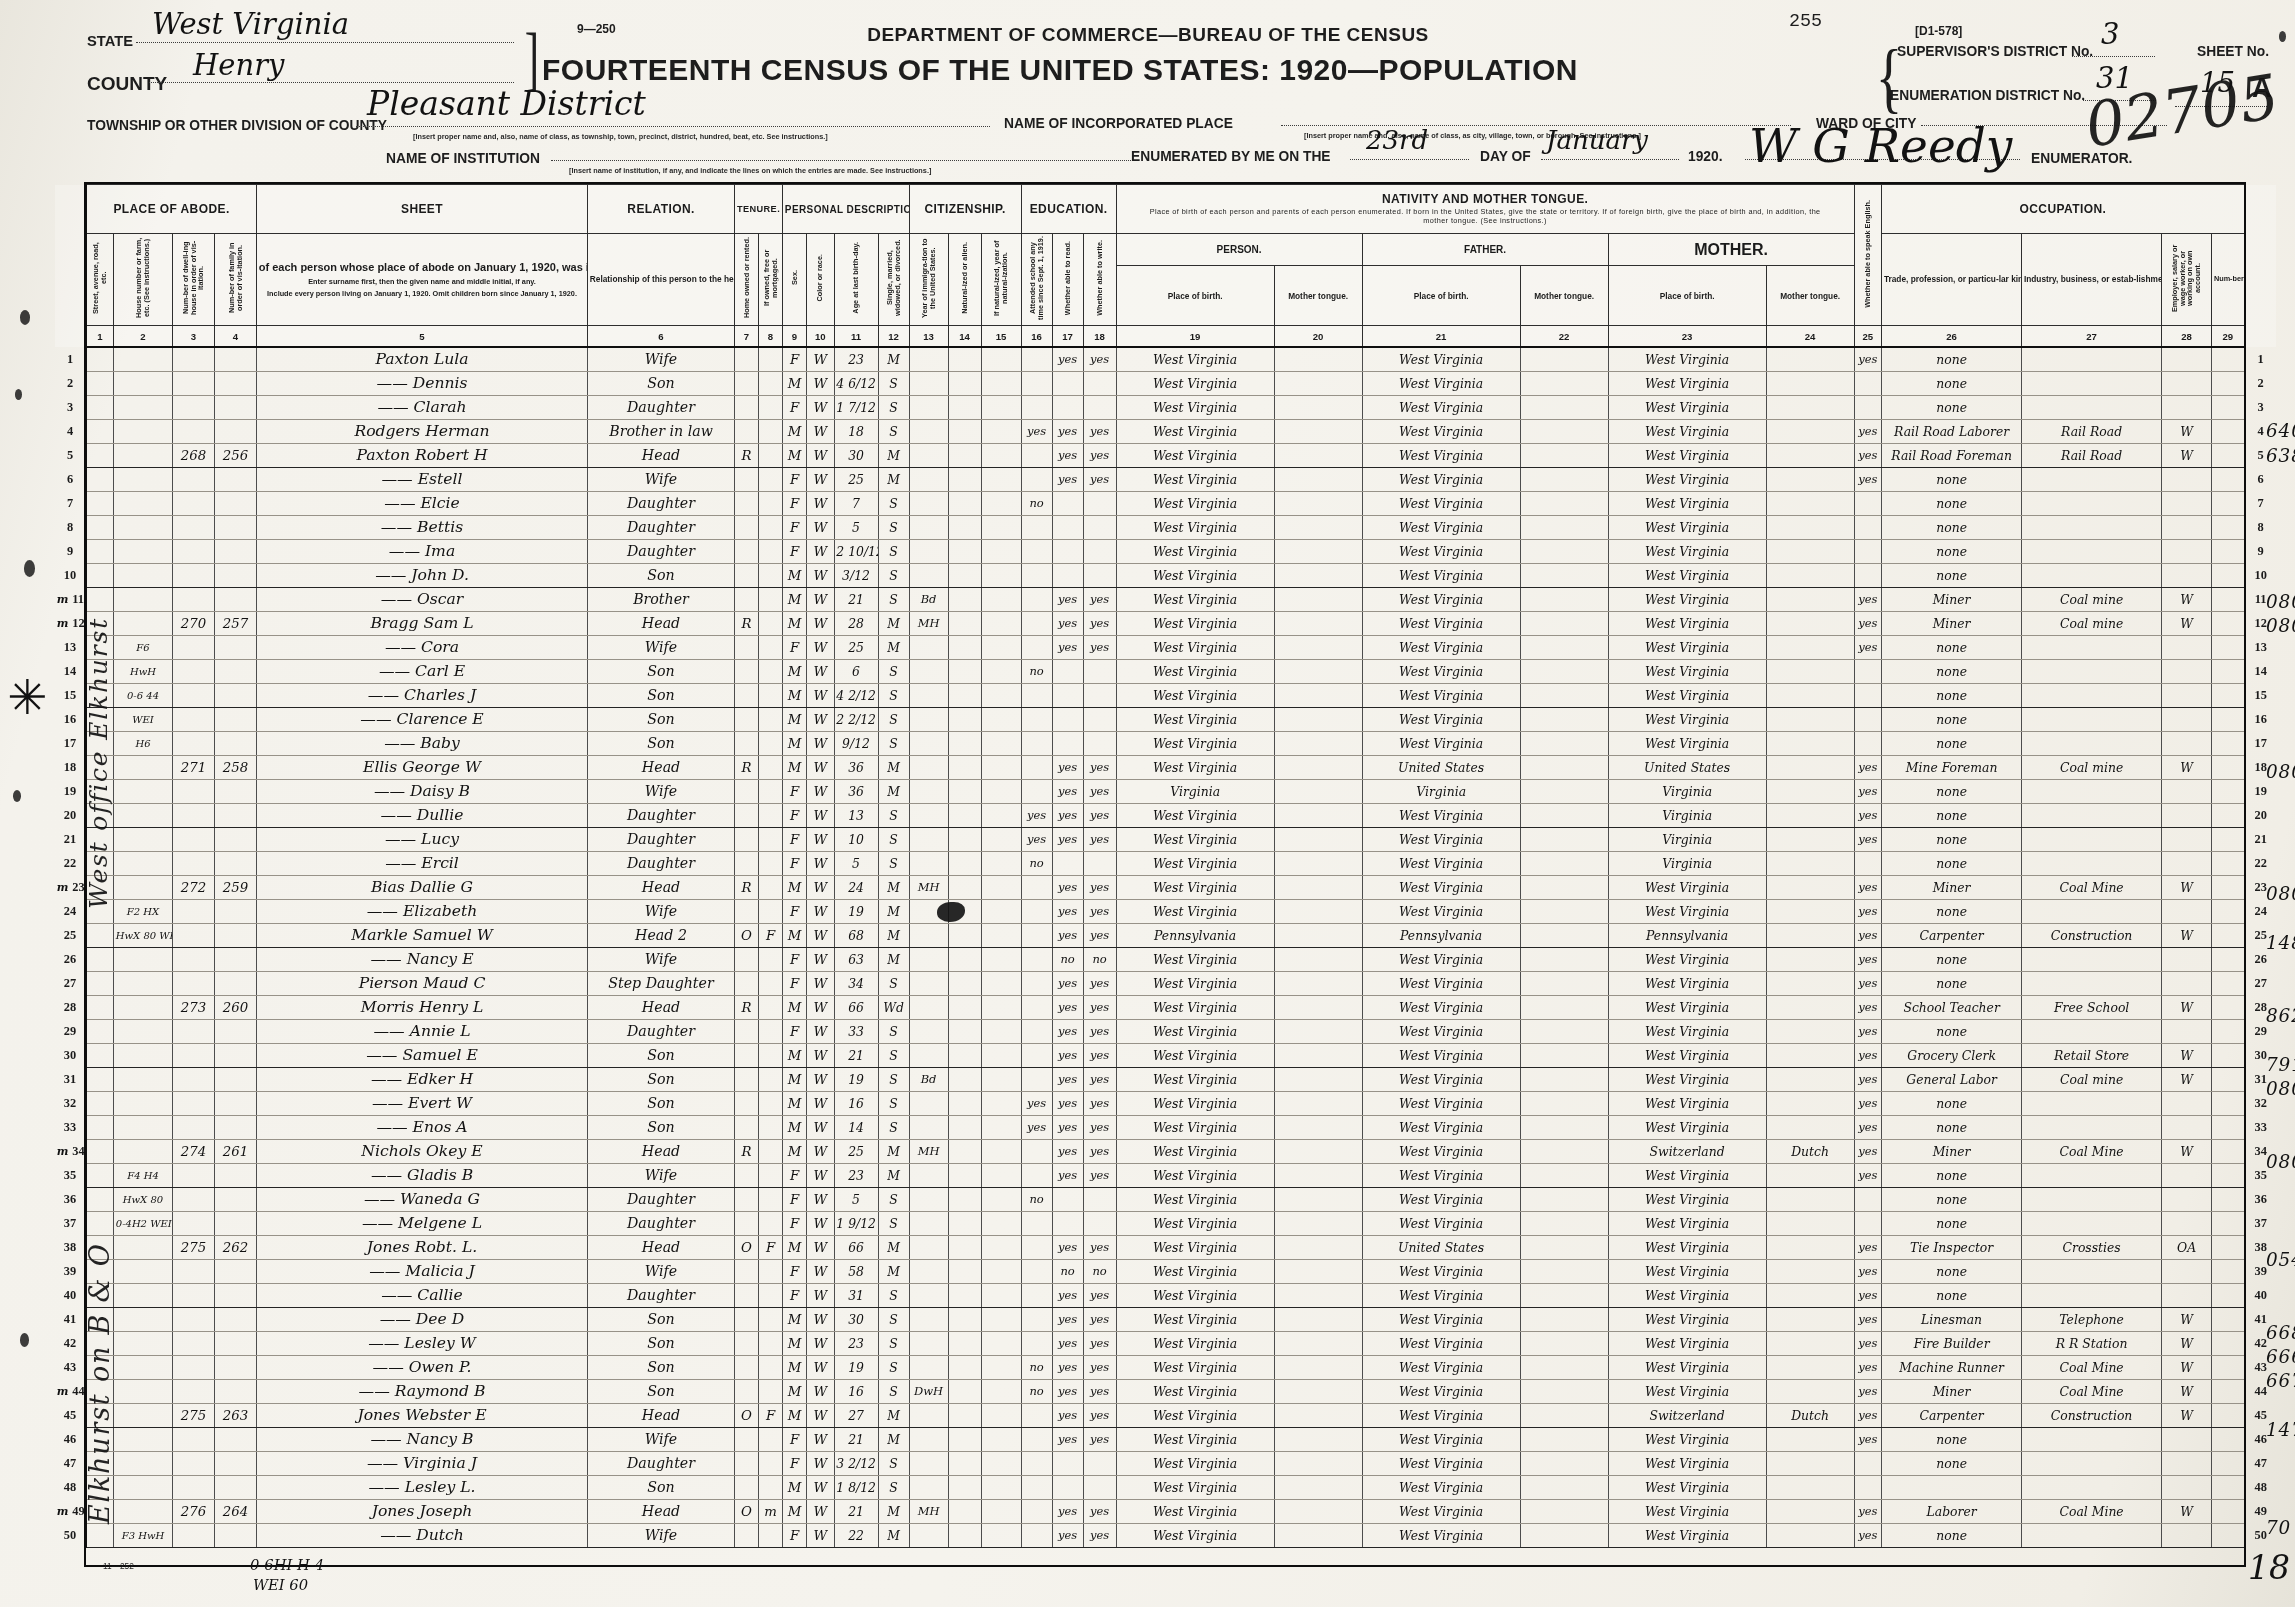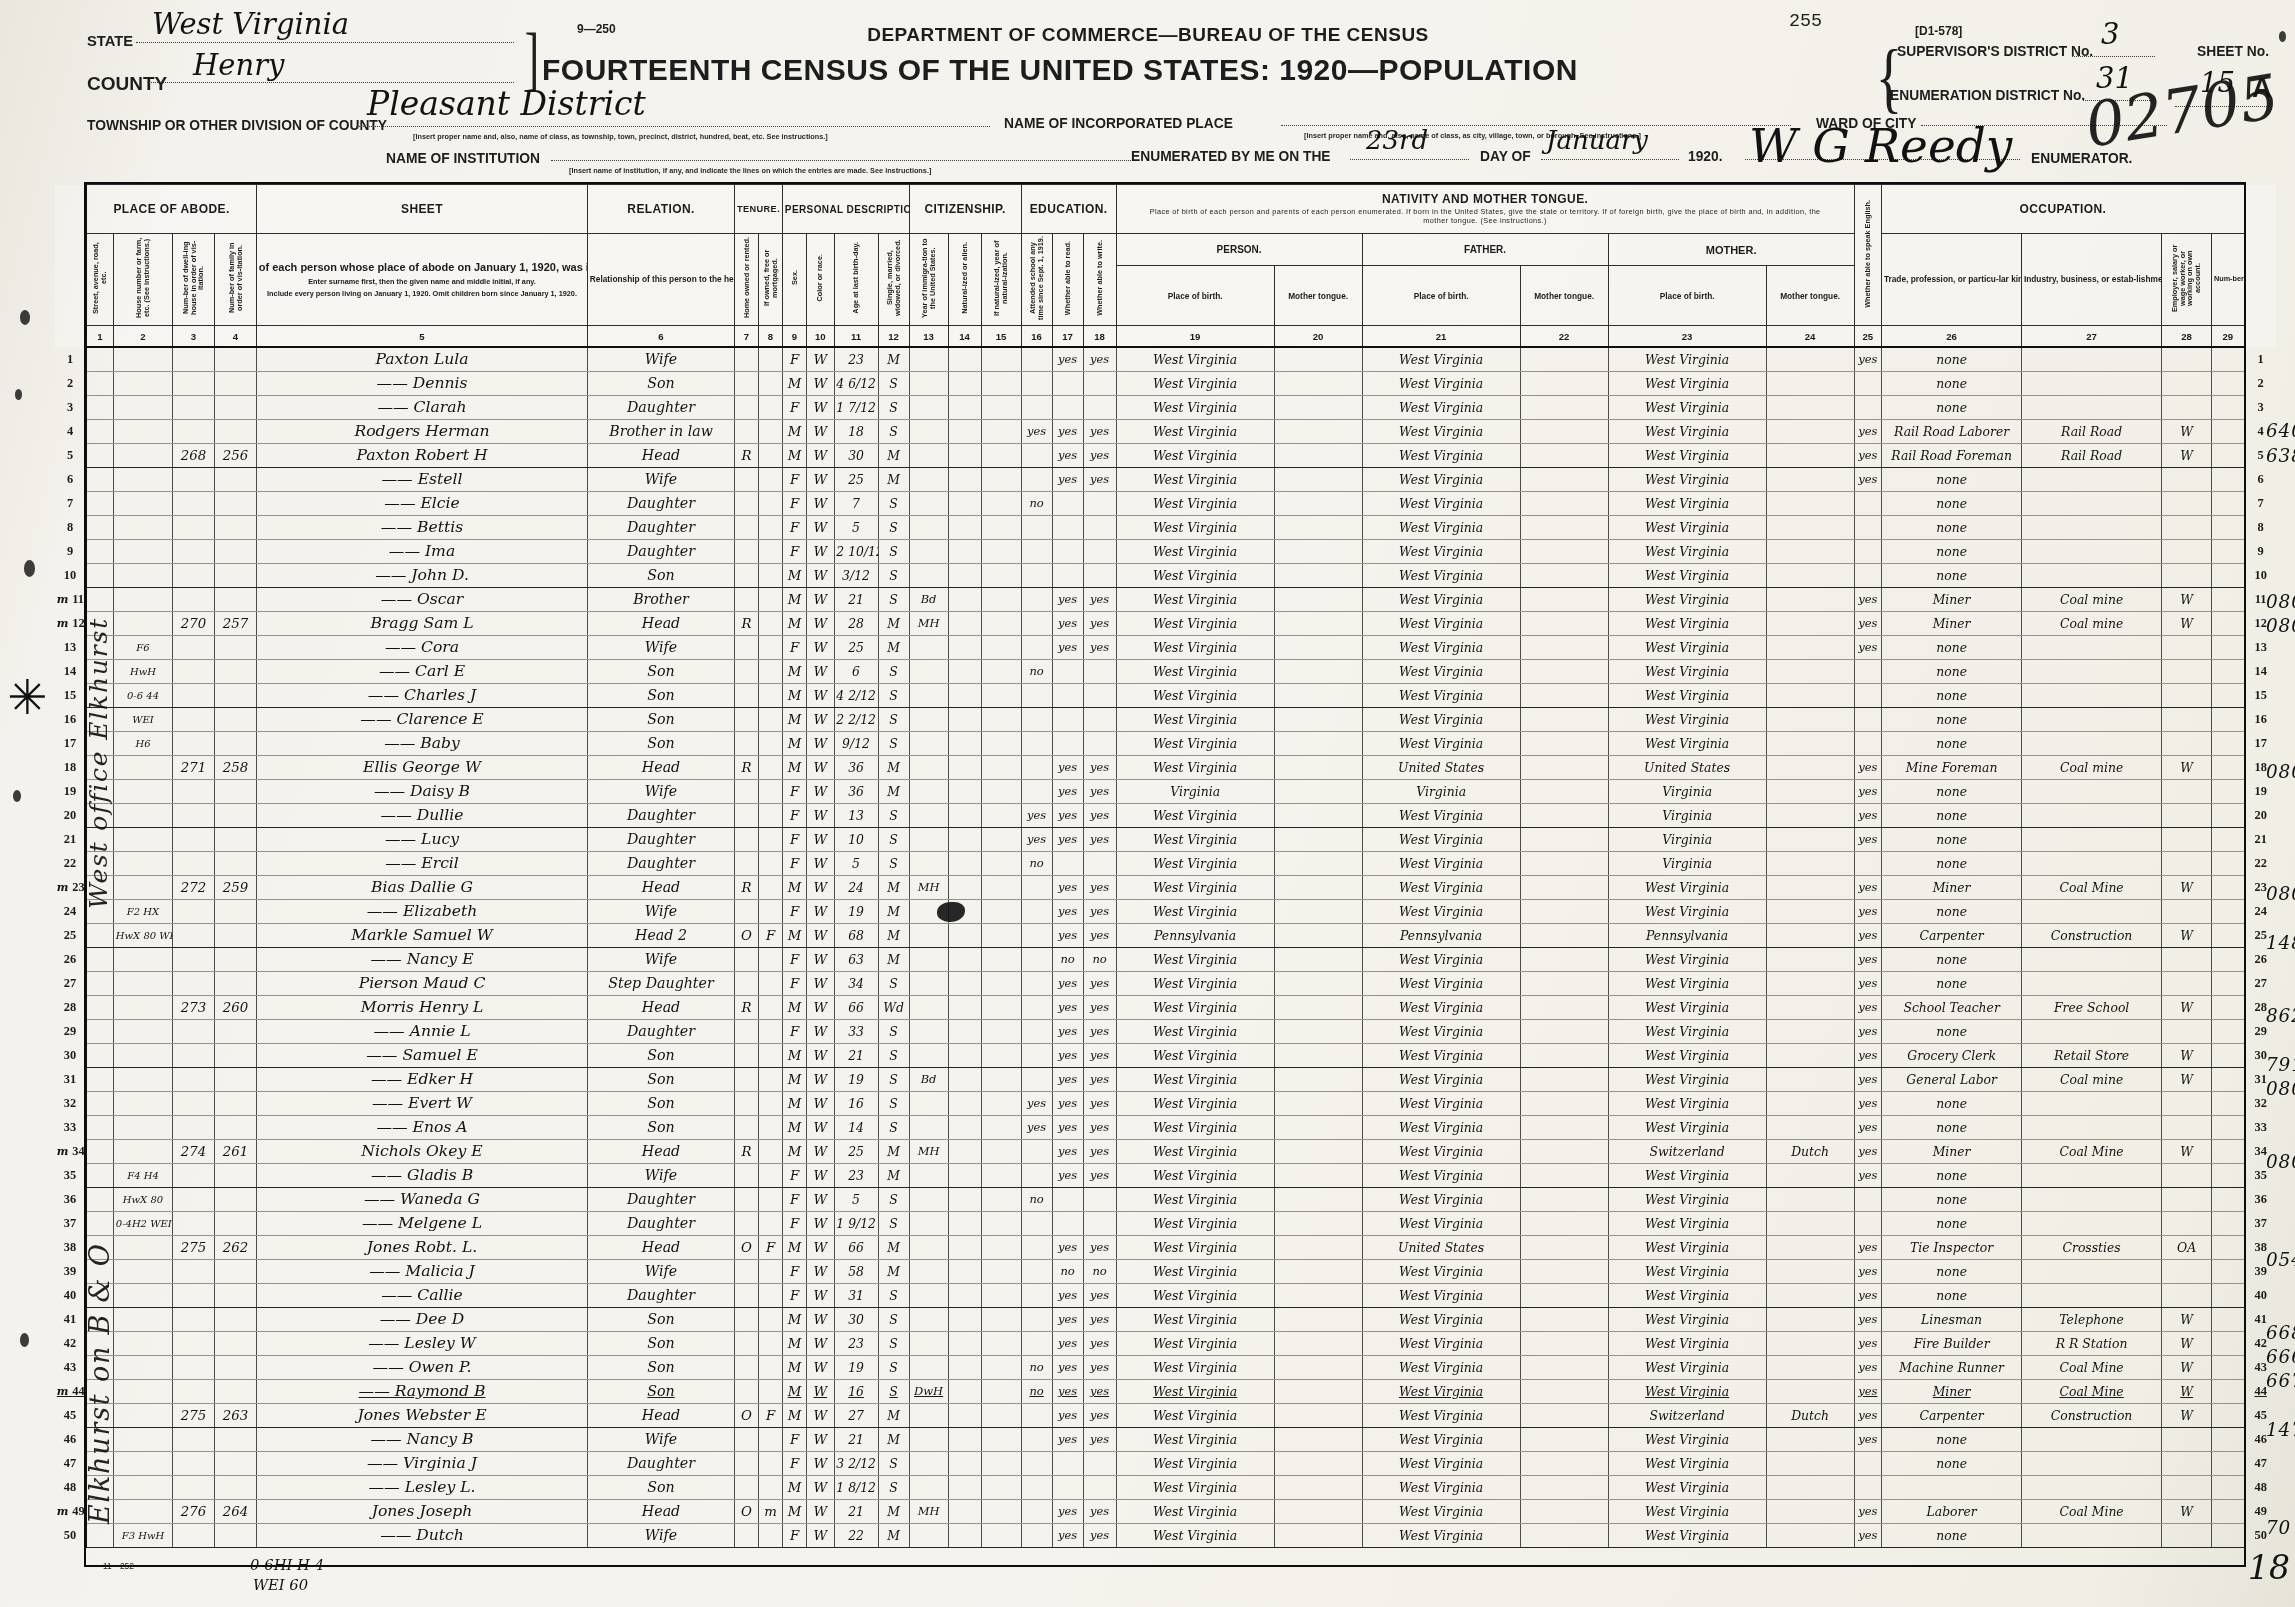--- a/index.html
+++ b/index.html
@@ -174,21 +174,21 @@
       <th rowspan="2" class="sub"><span class="vt">Age at last birth-day.</span></th>
       <th rowspan="2" class="sub"><span class="vt">Single, married, widowed, or divorced.</span></th>
       <th rowspan="2" class="sub"><span class="vt">Year of immigra-tion to the United States.</span></th>
       <th rowspan="2" class="sub"><span class="vt">Natural-ized or alien.</span></th>
       <th rowspan="2" class="sub"><span class="vt">If natural-ized, year of natural-ization.</span></th>
       <th rowspan="2" class="sub"><span class="vt">Attended school any time since Sept. 1, 1919.</span></th>
       <th rowspan="2" class="sub"><span class="vt">Whether able to read.</span></th>
       <th rowspan="2" class="sub"><span class="vt">Whether able to write.</span></th>
       <th colspan="2" style="font-size:10px">PERSON.</th>
       <th colspan="2" style="font-size:10px">FATHER.</th>
-      <th colspan="2" style="font-size:11px">MOTHER.</th>
+      <th colspan="2" style="font-size:16px">MOTHER.</th>
       <th rowspan="2" class="sub wrap9">Trade, profession, or particu-lar kind of work done, as spinner, salesman, labor-er, etc.</th>
       <th rowspan="2" class="sub wrap9">Industry, business, or estab-lishment in which at work, as cotton mill, dry goods store, farm, etc.</th>
       <th rowspan="2" class="sub"><span class="vt">Employer, salary or wage worker, or working on own account.</span></th>
       <th rowspan="2" class="sub wrap8">Num-ber of farm sched-ule.</th>
     </tr>
     <tr class="hr3">
       <th>Place of birth.</th>
       <th>Mother tongue.</th>
       <th>Place of birth.</th>
       <th>Mother tongue.</th>
@@ -1640,21 +1640,21 @@
         <td class="b2"></td>
         <td class="hw s13 al">West Virginia</td>
         <td class="hw s13 b2"></td>
         <td class="hw s12 b2">yes</td>
         <td class="hw s13 al">Machine Runner</td>
         <td class="hw s13 al">Coal Mine</td>
         <td class="hw s13">W</td>
         <td></td>
         <td class="rn rnr">43</td>
       </tr>
-      <tr style="height: 24px; text-decoration: underline;">
+      <tr style="height: 24px;">
         <td class="rn rnl"><span class="hw" style="font-size: 11px;">m </span>44</td>
         <td></td>
         <td class="hw s11"></td>
         <td class="hw s14"></td>
         <td class="hw s14 b2"></td>
         <td class="hw s17 al b2 ditto">——  Raymond B</td>
         <td class="hw s15 al b2">Son</td>
         <td class="hw s14"></td>
         <td class="hw s14 b2"></td>
         <td class="hw s14">M</td>

